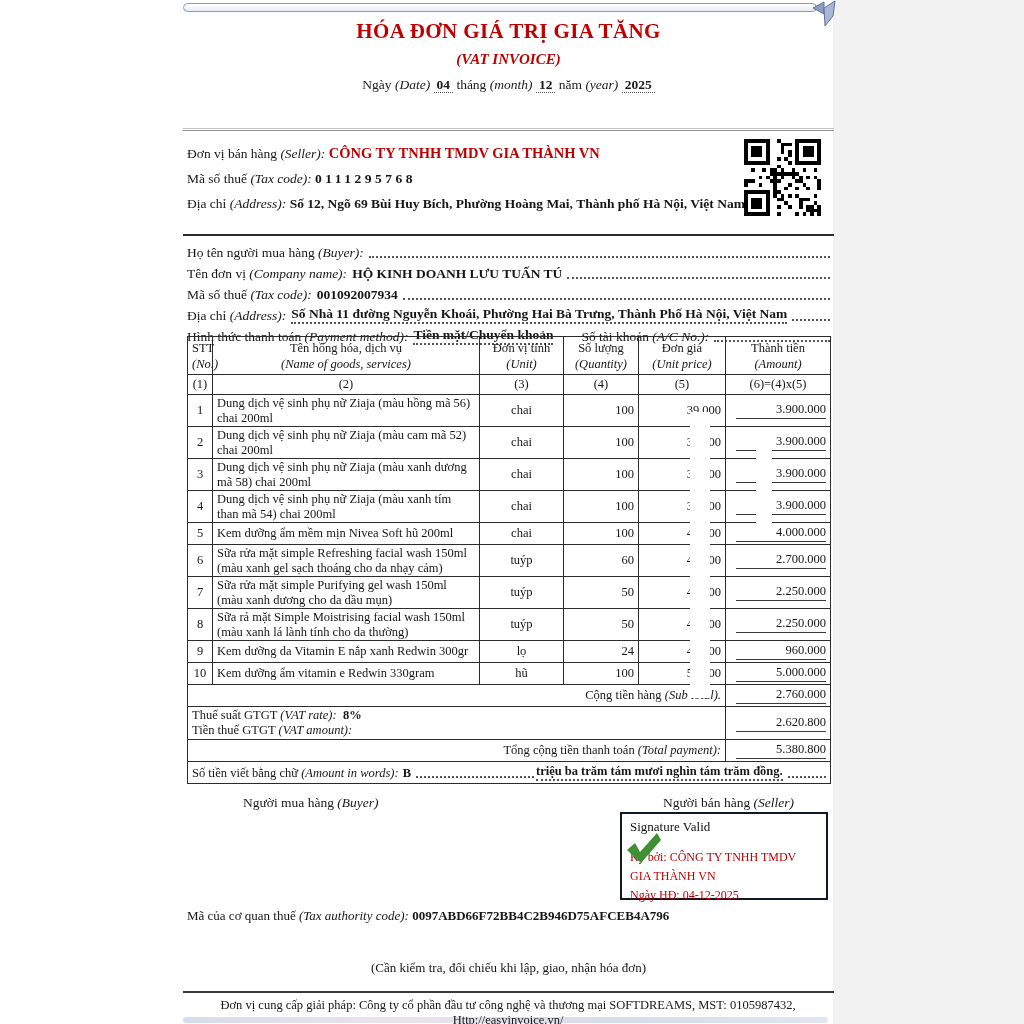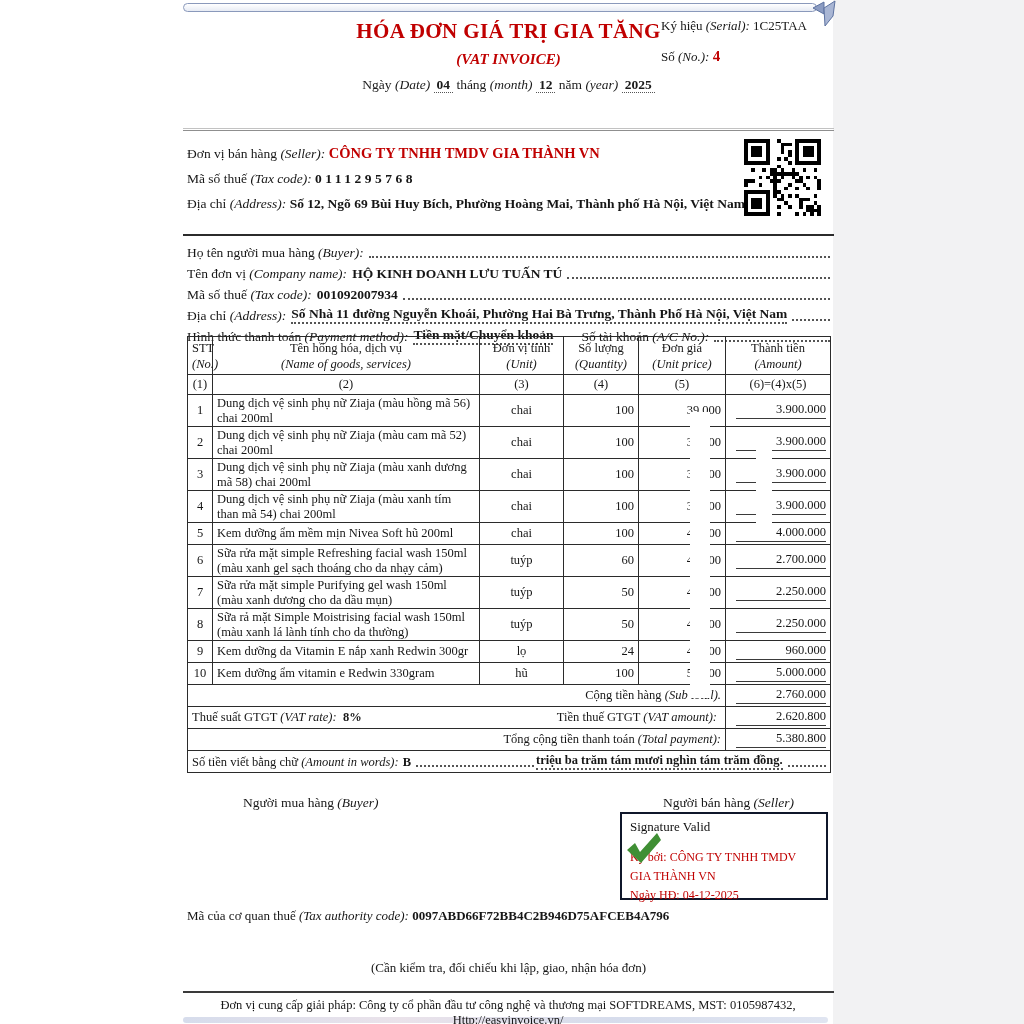--- a/index.html
+++ b/index.html
@@ -48,21 +48,21 @@
   td.c-name { text-align:left; line-height:14.5px; padding:2px 5px; }
   td.c-unit { text-align:center; }
   td.c-qty { text-align:right; padding-right:9px; }
   td.c-price { text-align:right; padding-right:5px; }
   td.c-amt { text-align:right; padding-right:5px; }
   .amt-u { display:inline-block; border-bottom:1px solid #3a3a3a; padding-bottom:1px; min-width:90px; text-align:right; }
   tr.h1 td { height:22px; }
   tr.h2 td { height:32px; }
   tr.t-row td { height:22px; }
   .t-label { text-align:right; padding-right:8px; }
-  .flexcell { display:flex; justify-content:space-between; align-items:center; }
+  .flexcell { display:flex; justify-content:space-between; align-items:flex-start;flex-direction:column; }
   .bold { font-weight:bold; }
   .words-cell { display:flex; align-items:flex-end; white-space:nowrap; overflow:hidden; }
 
   .sig-labels { position:absolute; top:795px; left:0; width:643px; font-size:13.5px; }
   .sig-buyer { position:absolute; left:56px; }
   .sig-seller { position:absolute; left:476px; }
   .sig-box { position:absolute; top:812px; left:433px; width:208px; height:88px;
              border:2px solid #0f172a; padding:5px 7px 4px 8px; font-size:12px; background:#fff; }
   .sig-valid { font-size:13px; color:#111; margin-bottom:13px; }
   .sig-check { position:absolute; left:3px; top:18px; }
@@ -101,32 +101,20 @@
     <div class="h-date">
       <span>Ngày</span>
       <span class="en">(Date)</span>
       <span class="num-dotted">04</span>
       <span>tháng</span>
       <span class="en">(month)</span>
       <span class="num-dotted">12</span>
       <span>năm</span>
       <span class="en">(year)</span>
       <span class="num-dotted">2025</span>
-    </div>
-  </div>
-  <div class="serial-block">
-    <div>
-      <span>Ký hiệu</span>
-      <span class="en">(Serial):</span>
-      <span>1C25TAA</span>
-    </div>
-    <div class="serial-line2">
-      <span>Số</span>
-      <span class="en">(No.):</span>
-      <span class="no-red">4</span>
     </div>
   </div>
 
   <div class="sep1"></div>
 
   <div class="seller">
     <div>
       <span>Đơn vị bán hàng</span>
       <span class="en">(Seller):</span>
       <span class="s-name">CÔNG TY TNHH TMDV GIA THÀNH VN</span>

